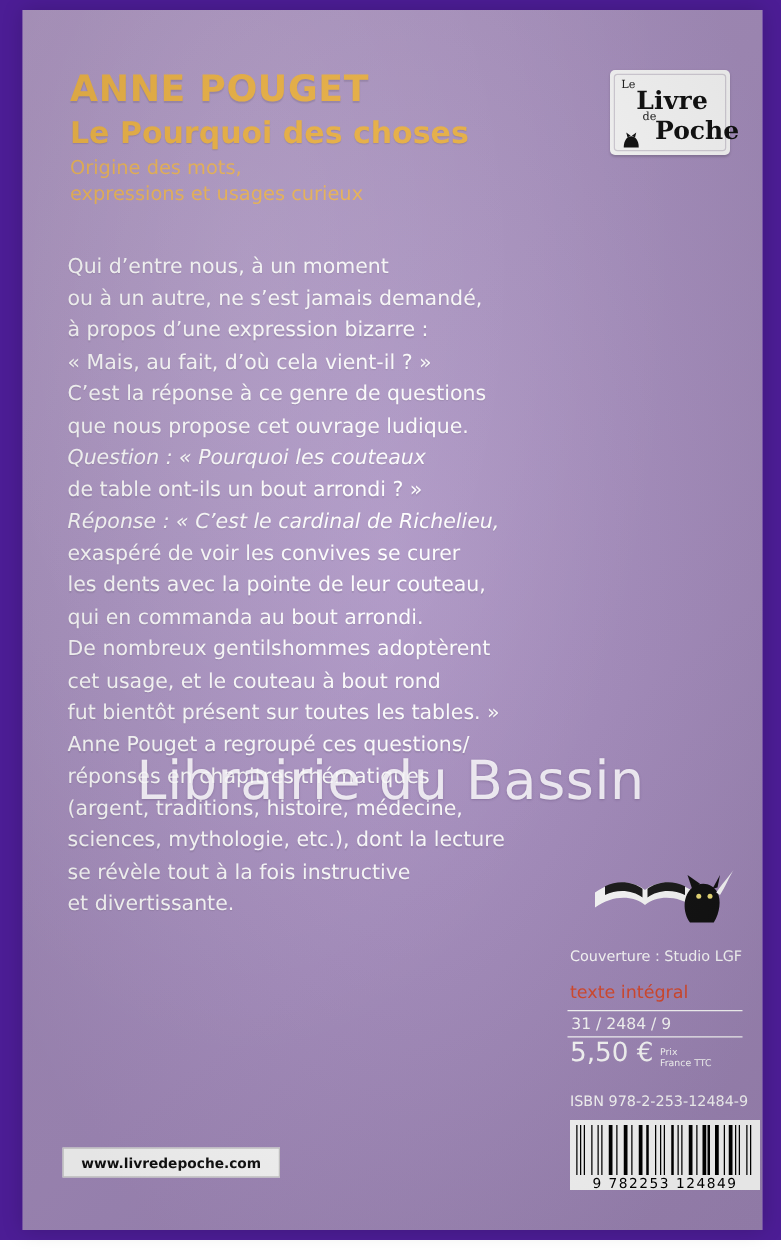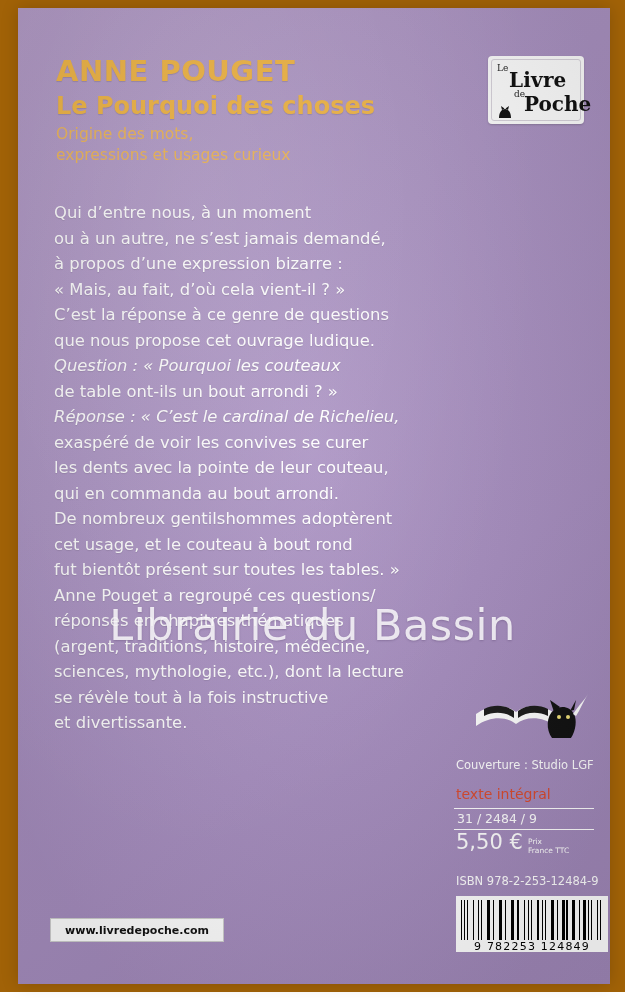--- a/index.html
+++ b/index.html
@@ -10,21 +10,21 @@
   body {
     width: 625px;
     height: 1000px;
     font-family: "Liberation Sans", sans-serif;
     overflow: hidden;
   }
   #photo {
     position: relative;
     width: 625px;
     height: 992px;
-    background: #a16207;
+    background: #4c1d95;
   }
   
   #cover {
     position: absolute;
     left: 18px;
     top: 8px;
     width: 592px;
     height: 976px;
     background:
       radial-gradient(ellipse at 30% 20%, rgba(255,255,255,0.10), rgba(0,0,0,0.0) 60%),

